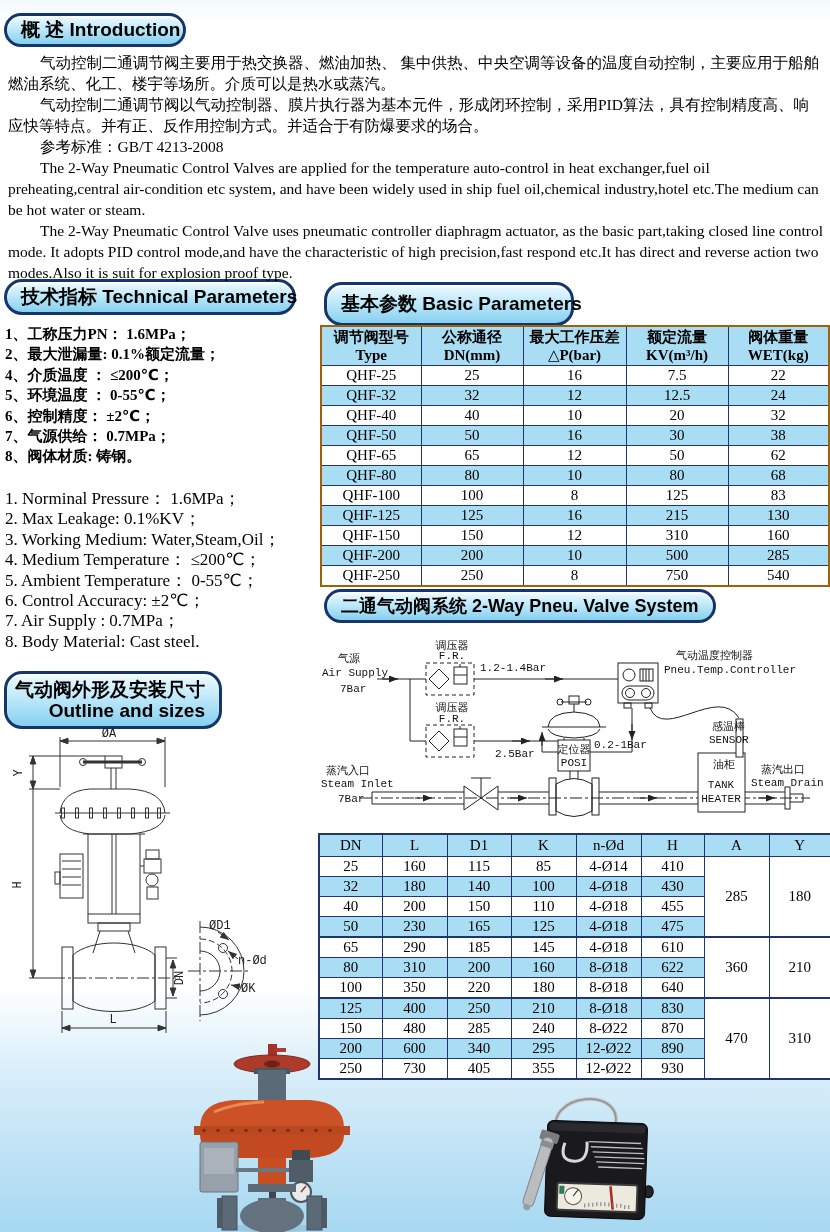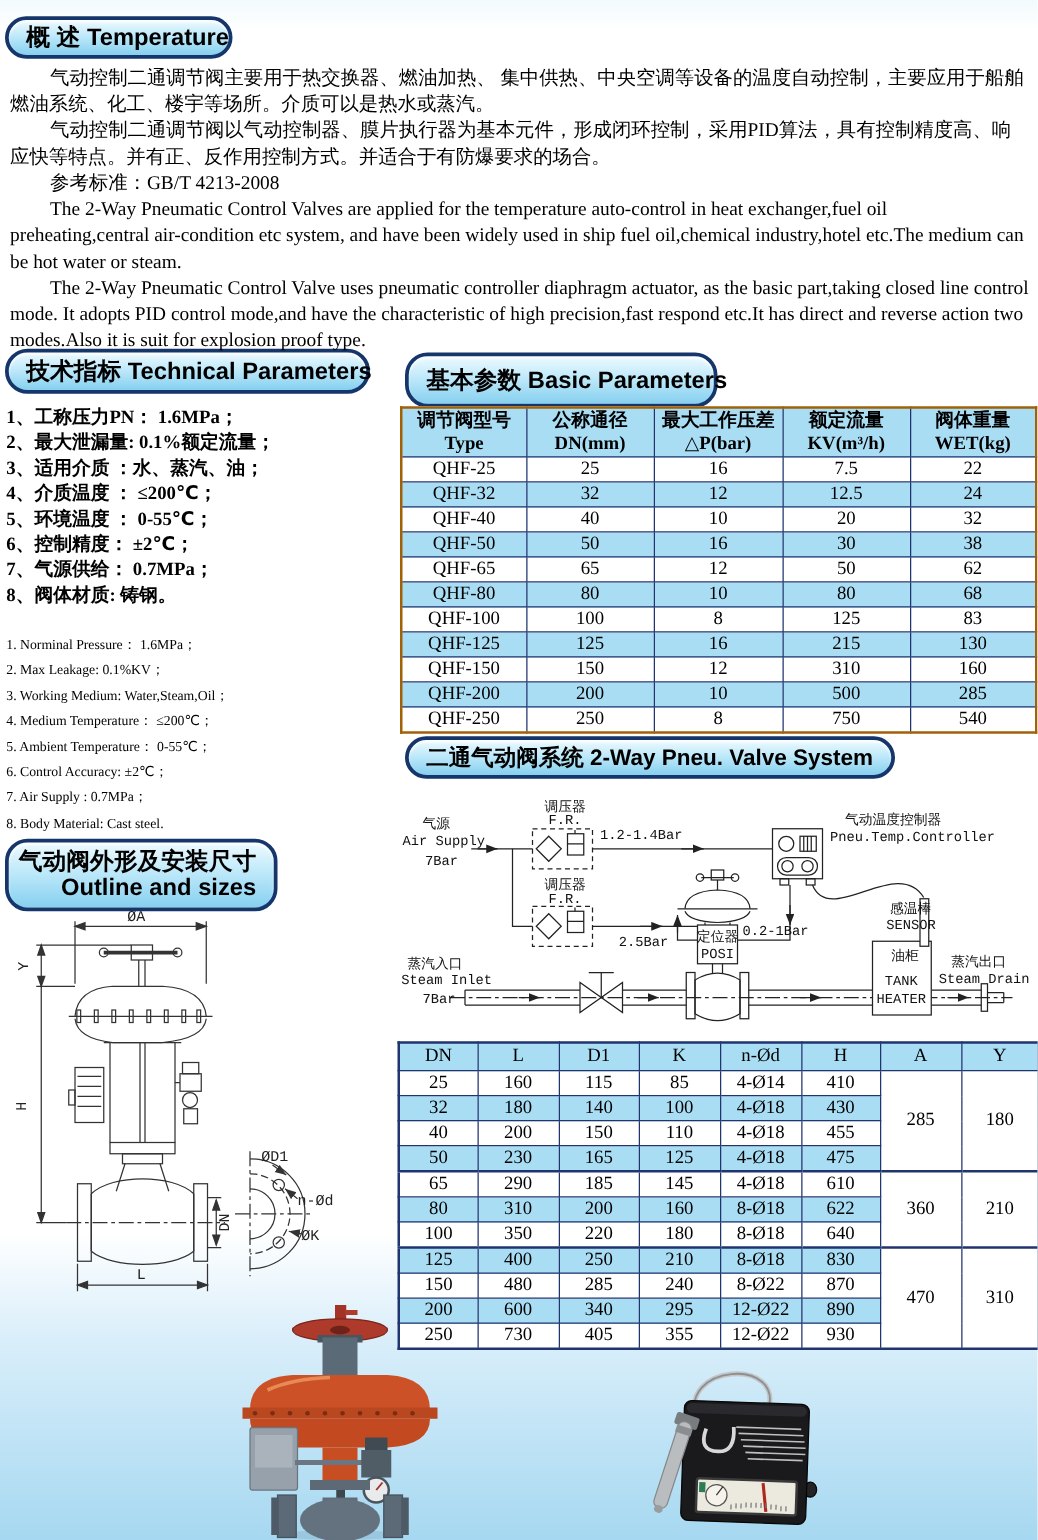--- a/index.html
+++ b/index.html
@@ -17,21 +17,21 @@
   }
   #pill-intro{left:4px;top:13px;height:34px;width:182px;}
   #pill-tech{left:4px;top:279px;height:36px;width:292px;align-items:center;}
   #pill-basic{left:324px;top:282px;height:44px;width:250px;}
   #pill-system{left:324px;top:589px;height:34px;width:392px;font-size:18px;}
   #pill-outline{left:4px;top:671px;height:58px;width:218px;flex-direction:column;align-items:flex-end;justify-content:center;line-height:1.12;font-size:19px;}
   #intro-text{position:absolute;left:8px;top:52px;width:816px;font-size:15.5px;line-height:21px;}
   #intro-text p{margin:0;text-indent:32px;}
   .plist{position:absolute;left:5px;width:312px;}
   #tech-cn-list{top:324px;font-weight:bold;font-size:15px;}
-  #tech-en-list{top:506px;font-size:11px;}
+  #tech-en-list{top:489px;font-size:17px;}
   .param-line{line-height:20.4px;white-space:nowrap;}
   table{border-collapse:collapse;table-layout:fixed;position:absolute;background:#fff;}
   #basic-table{left:320px;top:325px;width:508px;border:2px solid #a16207;}
   #basic-table th,#basic-table td{border:1px solid #20356f;text-align:center;padding:0;font-size:15px;}
   #basic-table th{background:#a9ddf4;height:38px;line-height:18px;font-weight:bold;}
   #basic-table td{height:19px;line-height:19px;}
   #dims-table{left:318px;top:833px;width:512px;border:2px solid #20356f;}
   #dims-table th,#dims-table td{border:1px solid #20356f;text-align:center;padding:0;font-size:15px;}
   #dims-table th{background:#a9ddf4;height:21px;line-height:21px;font-weight:normal;}
   #dims-table td{height:19px;line-height:19px;}
@@ -40,21 +40,21 @@
   #dims-table tr.gstart td{border-top:2px solid #20356f;}
   .abs{position:absolute;}
   .dg-cn{font-family:"Liberation Serif","DejaVu Sans",serif;font-size:11px;fill:#111;}
   .dg-en{font-family:"Liberation Mono","DejaVu Sans Mono",monospace;font-size:11px;fill:#111;}
   .ol-lab{font-family:"Liberation Mono","DejaVu Sans Mono",monospace;font-size:12px;fill:#222;}
 </style>
 </head>
 <body>
 
 <div class="pill" id="pill-intro">
-  <span>概 述 Temperature</span>
+  <span>概 述 Introduction</span>
 </div>
 <div class="pill" id="pill-tech">
   <span>技术指标 Technical Parameters</span>
 </div>
 <div class="pill" id="pill-basic">
   <span>基本参数 Basic Parameters</span>
 </div>
 <div class="pill" id="pill-system">
   <span>二通气动阀系统 2-Way Pneu. Valve System</span>
 </div>
@@ -67,21 +67,20 @@
   <p>气动控制二通调节阀主要用于热交换器、燃油加热、 集中供热、中央空调等设备的温度自动控制，主要应用于船舶燃油系统、化工、楼宇等场所。介质可以是热水或蒸汽。</p>
   <p>气动控制二通调节阀以气动控制器、膜片执行器为基本元件，形成闭环控制，采用PID算法，具有控制精度高、响应快等特点。并有正、反作用控制方式。并适合于有防爆要求的场合。</p>
   <p>参考标准：GB/T 4213-2008</p>
   <p>The 2-Way Pneumatic Control Valves are applied for the temperature auto-control in heat exchanger,fuel oil preheating,central air-condition etc system, and have been widely used in ship fuel oil,chemical industry,hotel etc.The medium can be hot water or steam.</p>
   <p>The 2-Way Pneumatic Control Valve uses pneumatic controller diaphragm actuator, as the basic part,taking closed line control mode. It adopts PID control mode,and have the characteristic of high precision,fast respond etc.It has direct and reverse action two modes.Also it is suit for explosion proof type.</p>
 </div>
 
 <div class="plist" id="tech-cn-list">
     <div class="param-line">1、工称压力PN： 1.6MPa；</div>
     <div class="param-line">2、最大泄漏量: 0.1%额定流量；</div>
-    <div class="param-line">3、适用介质 ：水、蒸汽、油；</div>
     <div class="param-line">4、介质温度 ： ≤200℃；</div>
     <div class="param-line">5、环境温度 ： 0-55℃；</div>
     <div class="param-line">6、控制精度： ±2℃；</div>
     <div class="param-line">7、气源供给： 0.7MPa；</div>
     <div class="param-line">8、阀体材质: 铸钢。</div>
   </div>
 <div class="plist" id="tech-en-list">
     <div class="param-line">1. Norminal Pressure： 1.6MPa；</div>
     <div class="param-line">2. Max Leakage: 0.1%KV；</div>
     <div class="param-line">3. Working Medium: Water,Steam,Oil；</div>

